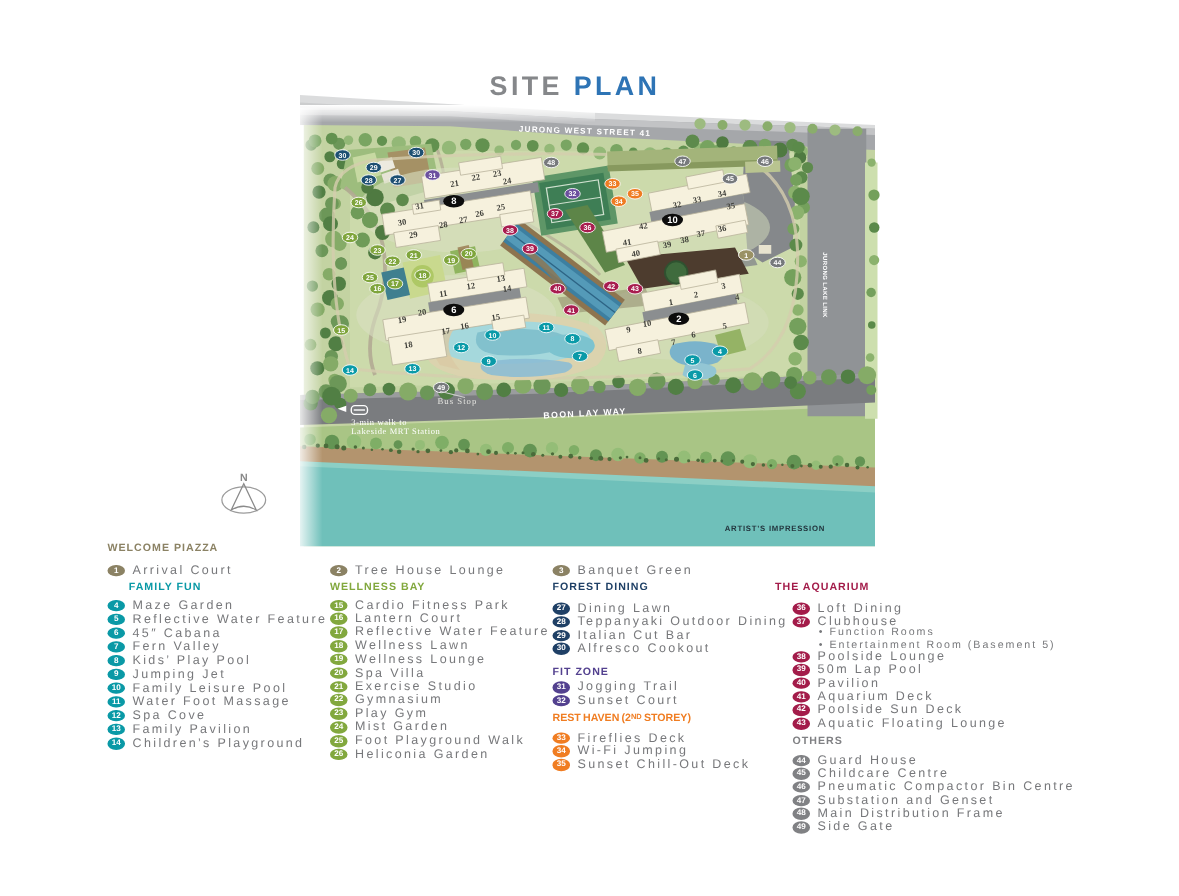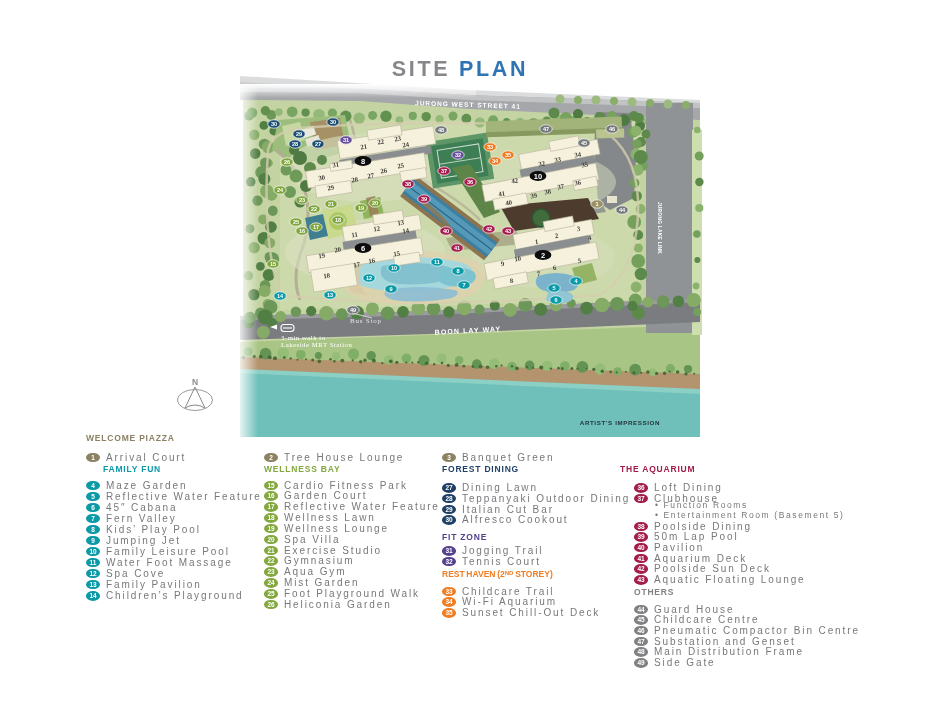--- a/index.html
+++ b/index.html
@@ -670,35 +670,35 @@
 <div class="item" style="left:86px;top:563.9px"><span class="bg" style="background:#0a99a6">12</span><span class="tx">Spa Cove</span></div>
 
 <div class="item" style="left:86px;top:574.95px"><span class="bg" style="background:#0a99a6">13</span><span class="tx">Family Pavilion</span></div>
 
 <div class="item" style="left:86px;top:586.0px"><span class="bg" style="background:#0a99a6">14</span><span class="tx">Children’s Playground</span></div>
 
 <div class="hdr" style="left:264px;top:464px;color:#82a83e">WELLNESS BAY</div>
 
 <div class="item" style="left:264px;top:475.5px"><span class="bg" style="background:#82a83e">15</span><span class="tx">Cardio Fitness Park</span></div>
 
-<div class="item" style="left:264px;top:486.35px"><span class="bg" style="background:#82a83e">16</span><span class="tx">Garden Court</span></div>
+<div class="item" style="left:264px;top:486.35px"><span class="bg" style="background:#82a83e">16</span><span class="tx">Lantern Court</span></div>
 
 <div class="item" style="left:264px;top:497.2px"><span class="bg" style="background:#82a83e">17</span><span class="tx">Reflective Water Feature</span></div>
 
 <div class="item" style="left:264px;top:508.05px"><span class="bg" style="background:#82a83e">18</span><span class="tx">Wellness Lawn</span></div>
 
 <div class="item" style="left:264px;top:518.9px"><span class="bg" style="background:#82a83e">19</span><span class="tx">Wellness Lounge</span></div>
 
 <div class="item" style="left:264px;top:529.75px"><span class="bg" style="background:#82a83e">20</span><span class="tx">Spa Villa</span></div>
 
 <div class="item" style="left:264px;top:540.6px"><span class="bg" style="background:#82a83e">21</span><span class="tx">Exercise Studio</span></div>
 
 <div class="item" style="left:264px;top:551.45px"><span class="bg" style="background:#82a83e">22</span><span class="tx">Gymnasium</span></div>
 
-<div class="item" style="left:264px;top:562.3px"><span class="bg" style="background:#82a83e">23</span><span class="tx">Aqua Gym</span></div>
+<div class="item" style="left:264px;top:562.3px"><span class="bg" style="background:#82a83e">23</span><span class="tx">Play Gym</span></div>
 
 <div class="item" style="left:264px;top:573.15px"><span class="bg" style="background:#82a83e">24</span><span class="tx">Mist Garden</span></div>
 
 <div class="item" style="left:264px;top:584.0px"><span class="bg" style="background:#82a83e">25</span><span class="tx">Foot Playground Walk</span></div>
 
 <div class="item" style="left:264px;top:594.85px"><span class="bg" style="background:#82a83e">26</span><span class="tx">Heliconia Garden</span></div>
 
 <div class="hdr" style="left:442px;top:464px;color:#1f4066">FOREST DINING</div>
 
 <div class="item" style="left:442px;top:478.0px"><span class="bg" style="background:#1f4066">27</span><span class="tx">Dining Lawn</span></div>
@@ -706,39 +706,39 @@
 <div class="item" style="left:442px;top:488.8px"><span class="bg" style="background:#1f4066">28</span><span class="tx">Teppanyaki Outdoor Dining</span></div>
 
 <div class="item" style="left:442px;top:499.6px"><span class="bg" style="background:#1f4066">29</span><span class="tx">Italian Cut Bar</span></div>
 
 <div class="item" style="left:442px;top:510.4px"><span class="bg" style="background:#1f4066">30</span><span class="tx">Alfresco Cookout</span></div>
 
 <div class="hdr" style="left:442px;top:532px;color:#53418f">FIT ZONE</div>
 
 <div class="item" style="left:442px;top:541px"><span class="bg" style="background:#53418f">31</span><span class="tx">Jogging Trail</span></div>
 
-<div class="item" style="left:442px;top:551.8px"><span class="bg" style="background:#53418f">32</span><span class="tx">Tennis Court</span></div>
+<div class="item" style="left:442px;top:551.8px"><span class="bg" style="background:#53418f">32</span><span class="tx">Sunset Court</span></div>
 
 <div class="hdr" style="left:442px;top:568.5px;color:#f07d22;letter-spacing:0px">REST HAVEN (2<span style="font-size:6px;vertical-align:2px">ND</span> STOREY)</div>
 
-<div class="item" style="left:442px;top:581.5px"><span class="bg" style="background:#f07d22">33</span><span class="tx">Childcare Trail</span></div>
-
-<div class="item" style="left:442px;top:592.3px"><span class="bg" style="background:#f07d22">34</span><span class="tx">Wi-Fi Aquarium</span></div>
+<div class="item" style="left:442px;top:581.5px"><span class="bg" style="background:#f07d22">33</span><span class="tx">Fireflies Deck</span></div>
+
+<div class="item" style="left:442px;top:592.3px"><span class="bg" style="background:#f07d22">34</span><span class="tx">Wi-Fi Jumping</span></div>
 
 <div class="item" style="left:442px;top:603.1px"><span class="bg" style="background:#f07d22">35</span><span class="tx">Sunset Chill-Out Deck</span></div>
 
 <div class="hdr" style="left:620px;top:464px;color:#a31c4a">THE AQUARIUM</div>
 
 <div class="item" style="left:634px;top:478px"><span class="bg" style="background:#a31c4a">36</span><span class="tx">Loft Dining</span></div>
 
 <div class="item" style="left:634px;top:488.8px"><span class="bg" style="background:#a31c4a">37</span><span class="tx">Clubhouse</span></div>
 <div class="sub" style="left:655px;top:500px">• Function Rooms</div>
 <div class="sub" style="left:655px;top:510px">• Entertainment Room (Basement 5)</div>
 
-<div class="item" style="left:634px;top:516.5px"><span class="bg" style="background:#a31c4a">38</span><span class="tx">Poolside Dining</span></div>
+<div class="item" style="left:634px;top:516.5px"><span class="bg" style="background:#a31c4a">38</span><span class="tx">Poolside Lounge</span></div>
 
 <div class="item" style="left:634px;top:527.2px"><span class="bg" style="background:#a31c4a">39</span><span class="tx">50m Lap Pool</span></div>
 
 <div class="item" style="left:634px;top:537.9px"><span class="bg" style="background:#a31c4a">40</span><span class="tx">Pavilion</span></div>
 
 <div class="item" style="left:634px;top:548.6px"><span class="bg" style="background:#a31c4a">41</span><span class="tx">Aquarium Deck</span></div>
 
 <div class="item" style="left:634px;top:559.3px"><span class="bg" style="background:#a31c4a">42</span><span class="tx">Poolside Sun Deck</span></div>
 
 <div class="item" style="left:634px;top:570.0px"><span class="bg" style="background:#a31c4a">43</span><span class="tx">Aquatic Floating Lounge</span></div>

